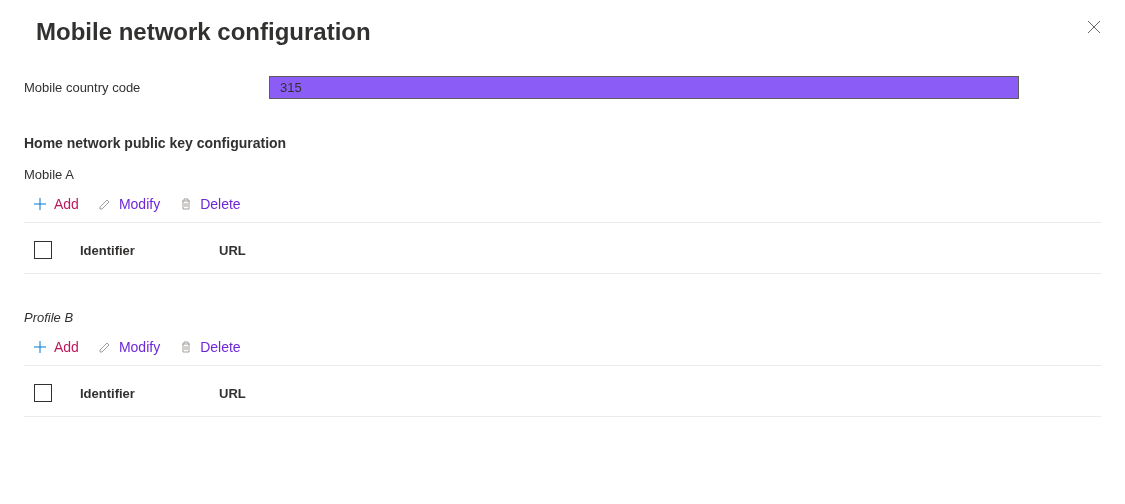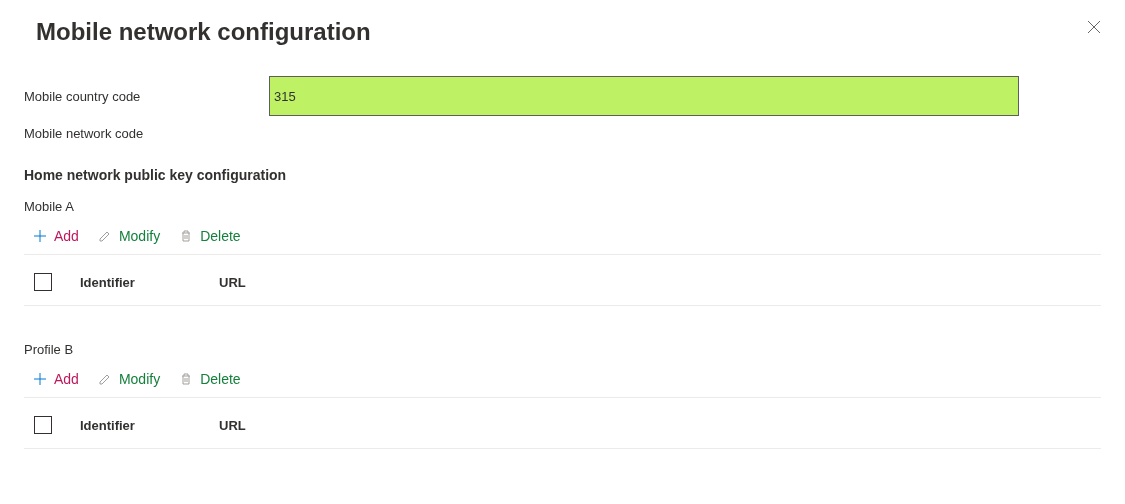--- a/index.html
+++ b/index.html
@@ -40,27 +40,27 @@
     margin-bottom: 10px;
   }
   .form-label {
     width: 245px;
     font-size: 13px;
     color: #323130;
   }
   .form-input {
     flex: 1;
     max-width: 750px;
-    height: 40px;
-    padding: 2px 4px;
+    height: 23px;
+    padding: 2px 10px;
     border: 1px solid #605e5c;
     font-family: inherit;
     font-size: 13px;
     color: #323130;
-    background: #bef264;
+    background: #8b5cf6;
   }
   .section-title {
     font-size: 14px;
     font-weight: 700;
     margin-top: 26px;
     margin-bottom: 16px;
   }
   .profile-label {
     font-size: 13px;
     margin-bottom: 10px;
@@ -79,21 +79,21 @@
     gap: 6px;
     background: transparent;
     border: none;
     padding: 2px 2px;
     font-family: inherit;
     font-size: 14px;
     cursor: pointer;
   }
   .tool-btn.enabled { color: #be185d; }
   .tool-btn.enabled .ico { color: #0078d4; }
-  .tool-btn.disabled { color: #15803d; cursor: default; align-items: center; }
+  .tool-btn.disabled { color: #6d28d9; cursor: default; align-items: center; }
   .tool-btn.disabled .ico { color: #a19f9d; }
   .ico { display:inline-flex; width:16px; height:16px; align-items:center; justify-content:center; }
   .table-head {
     display: flex;
     align-items: center;
     padding: 18px 10px 14px 10px;
     border-bottom: 1px solid #edebe9;
     font-size: 13px;
     font-weight: 600;
   }
@@ -121,21 +121,20 @@
   </div>
 
   <h1 class="title">Mobile network configuration</h1>
 
   <div class="form-row">
     <label class="form-label">Mobile country code</label>
     <input class="form-input" type="text" value="315" style="">
   </div>
 
   <div class="form-row">
-    <label class="form-label">Mobile network code</label>
   </div>
 
   <div class="section-title">Home network public key configuration</div>
 
   <div class="profile-label">Mobile A</div>
   <div class="toolbar">
     <button class="tool-btn enabled">
       <span class="ico">
           <svg width="14" height="14" viewBox="0 0 14 14">
             <path d="M7 1 V13 M1 7 H13" stroke="currentColor" stroke-width="1" fill="none"></path>
@@ -159,21 +158,21 @@
         </span>
       <span>Delete</span>
     </button>
   </div>
   <div class="table-head">
     <span class="chk"></span>
     <span class="col-id">Identifier</span>
     <span class="col-url">URL</span>
   </div>
 
-  <div class="profile-label" style="margin-top:36px;">Profile B</div>
+  <div class="profile-label" style="margin-top:36px;font-style:italic;">Profile B</div>
   <div class="toolbar">
     <button class="tool-btn enabled">
       <span class="ico">
           <svg width="14" height="14" viewBox="0 0 14 14">
             <path d="M7 1 V13 M1 7 H13" stroke="currentColor" stroke-width="1" fill="none"></path>
           </svg>
         </span>
       <span>Add</span>
     </button>
     <button class="tool-btn disabled">

